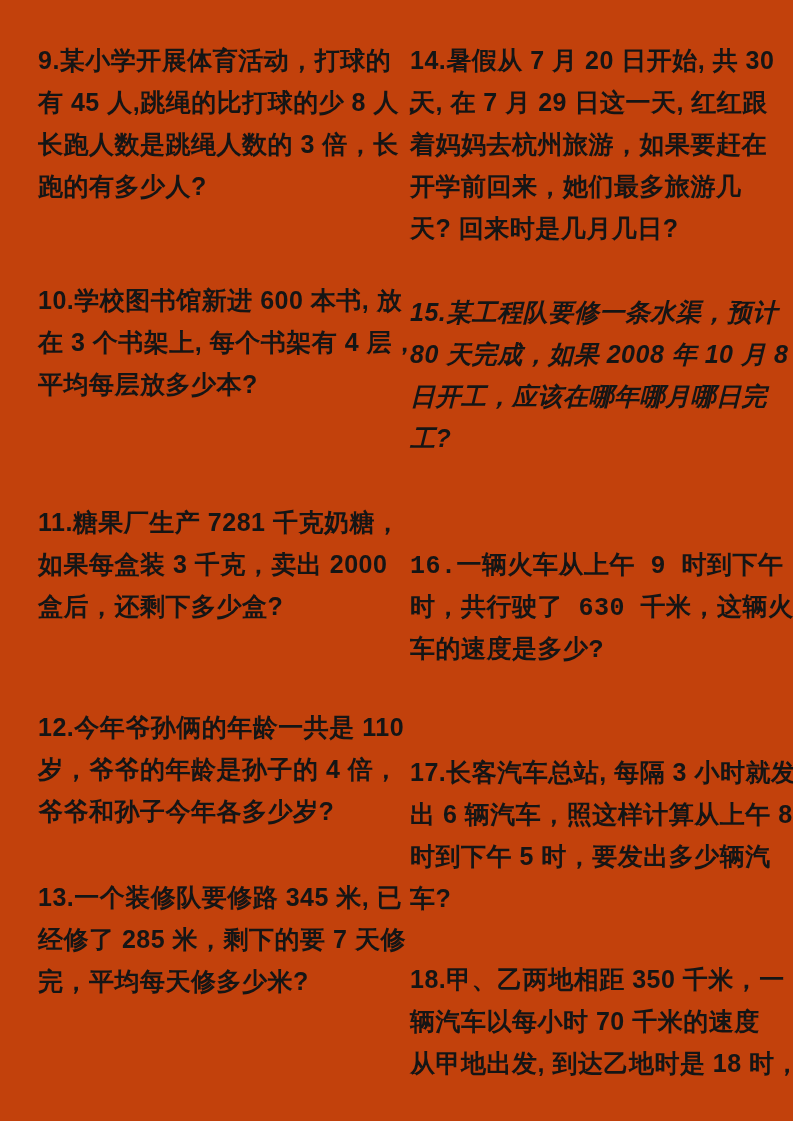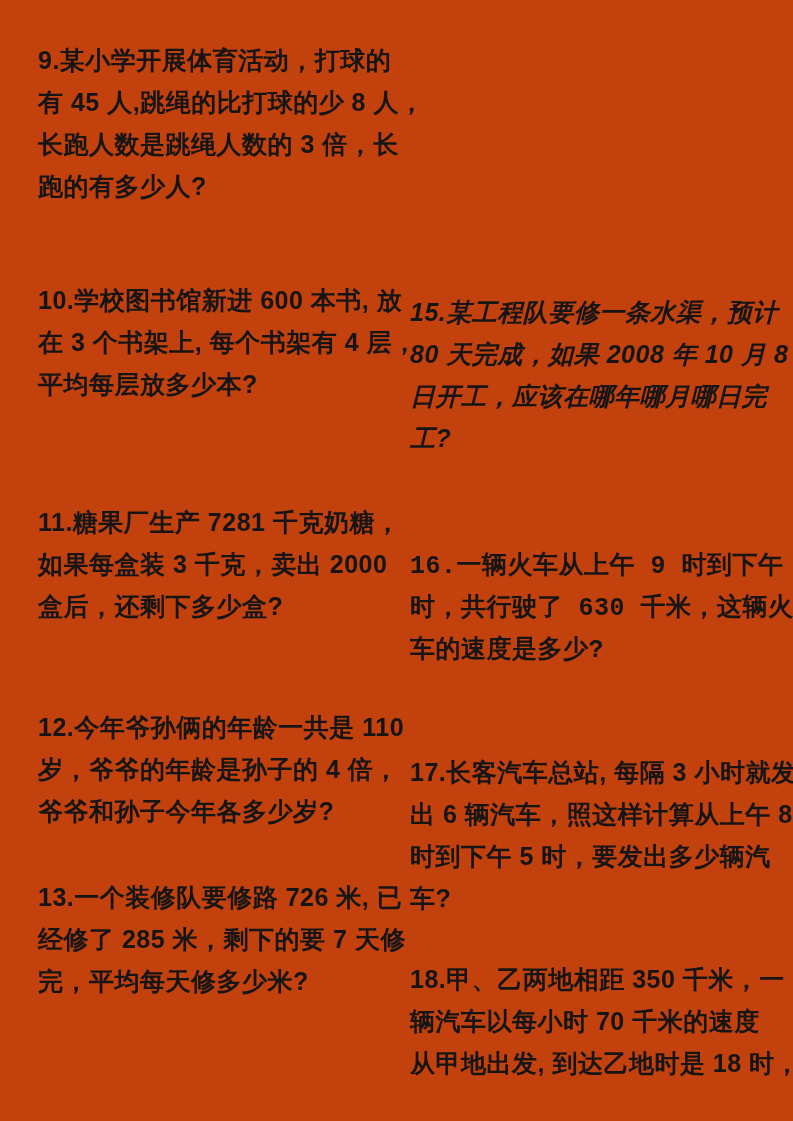--- a/index.html
+++ b/index.html
@@ -46,26 +46,31 @@
 跑的有多少人?</div>
     <div class="problem" style="top: 279px;">10.学校图书馆新进 600 本书, 放
 在 3 个书架上, 每个书架有 4 层，
 平均每层放多少本?</div>
     <div class="problem" style="top: 501px;">11.糖果厂生产 7281 千克奶糖，
 如果每盒装 3 千克，卖出 2000
 盒后，还剩下多少盒?</div>
     <div class="problem" style="top: 706px;">12.今年爷孙俩的年龄一共是 110
 岁，爷爷的年龄是孙子的 4 倍，
 爷爷和孙子今年各多少岁?</div>
-    <div class="problem" style="top: 876px;">13.一个装修队要修路 726 米, 已
+    <div class="problem" style="top: 876px;">13.一个装修队要修路 345 米, 已
 经修了 285 米，剩下的要 7 天修
 完，平均每天修多少米?</div>
   </div>
 
   <div class="col col-right">
+    <div class="problem" style="top: 39px;">14.暑假从 7 月 20 日开始, 共 30
+天, 在 7 月 29 日这一天, 红红跟
+着妈妈去杭州旅游，如果要赶在
+开学前回来，她们最多旅游几
+天? 回来时是几月几日?</div>
     <div class="problem" style="top: 291px; font-style: italic;">15.某工程队要修一条水渠，预计
 80 天完成，如果 2008 年 10 月 8
 日开工，应该在哪年哪月哪日完
 工?</div>
     <div class="problem" style="top: 546px; font-family: Liberation Mono, monospace;">16.一辆火车从上午 9 时到下午 4
 时，共行驶了 630 千米，这辆火
 车的速度是多少?</div>
     <div class="problem" style="top: 751px;">17.长客汽车总站, 每隔 3 小时就发
 出 6 辆汽车，照这样计算从上午 8
 时到下午 5 时，要发出多少辆汽

